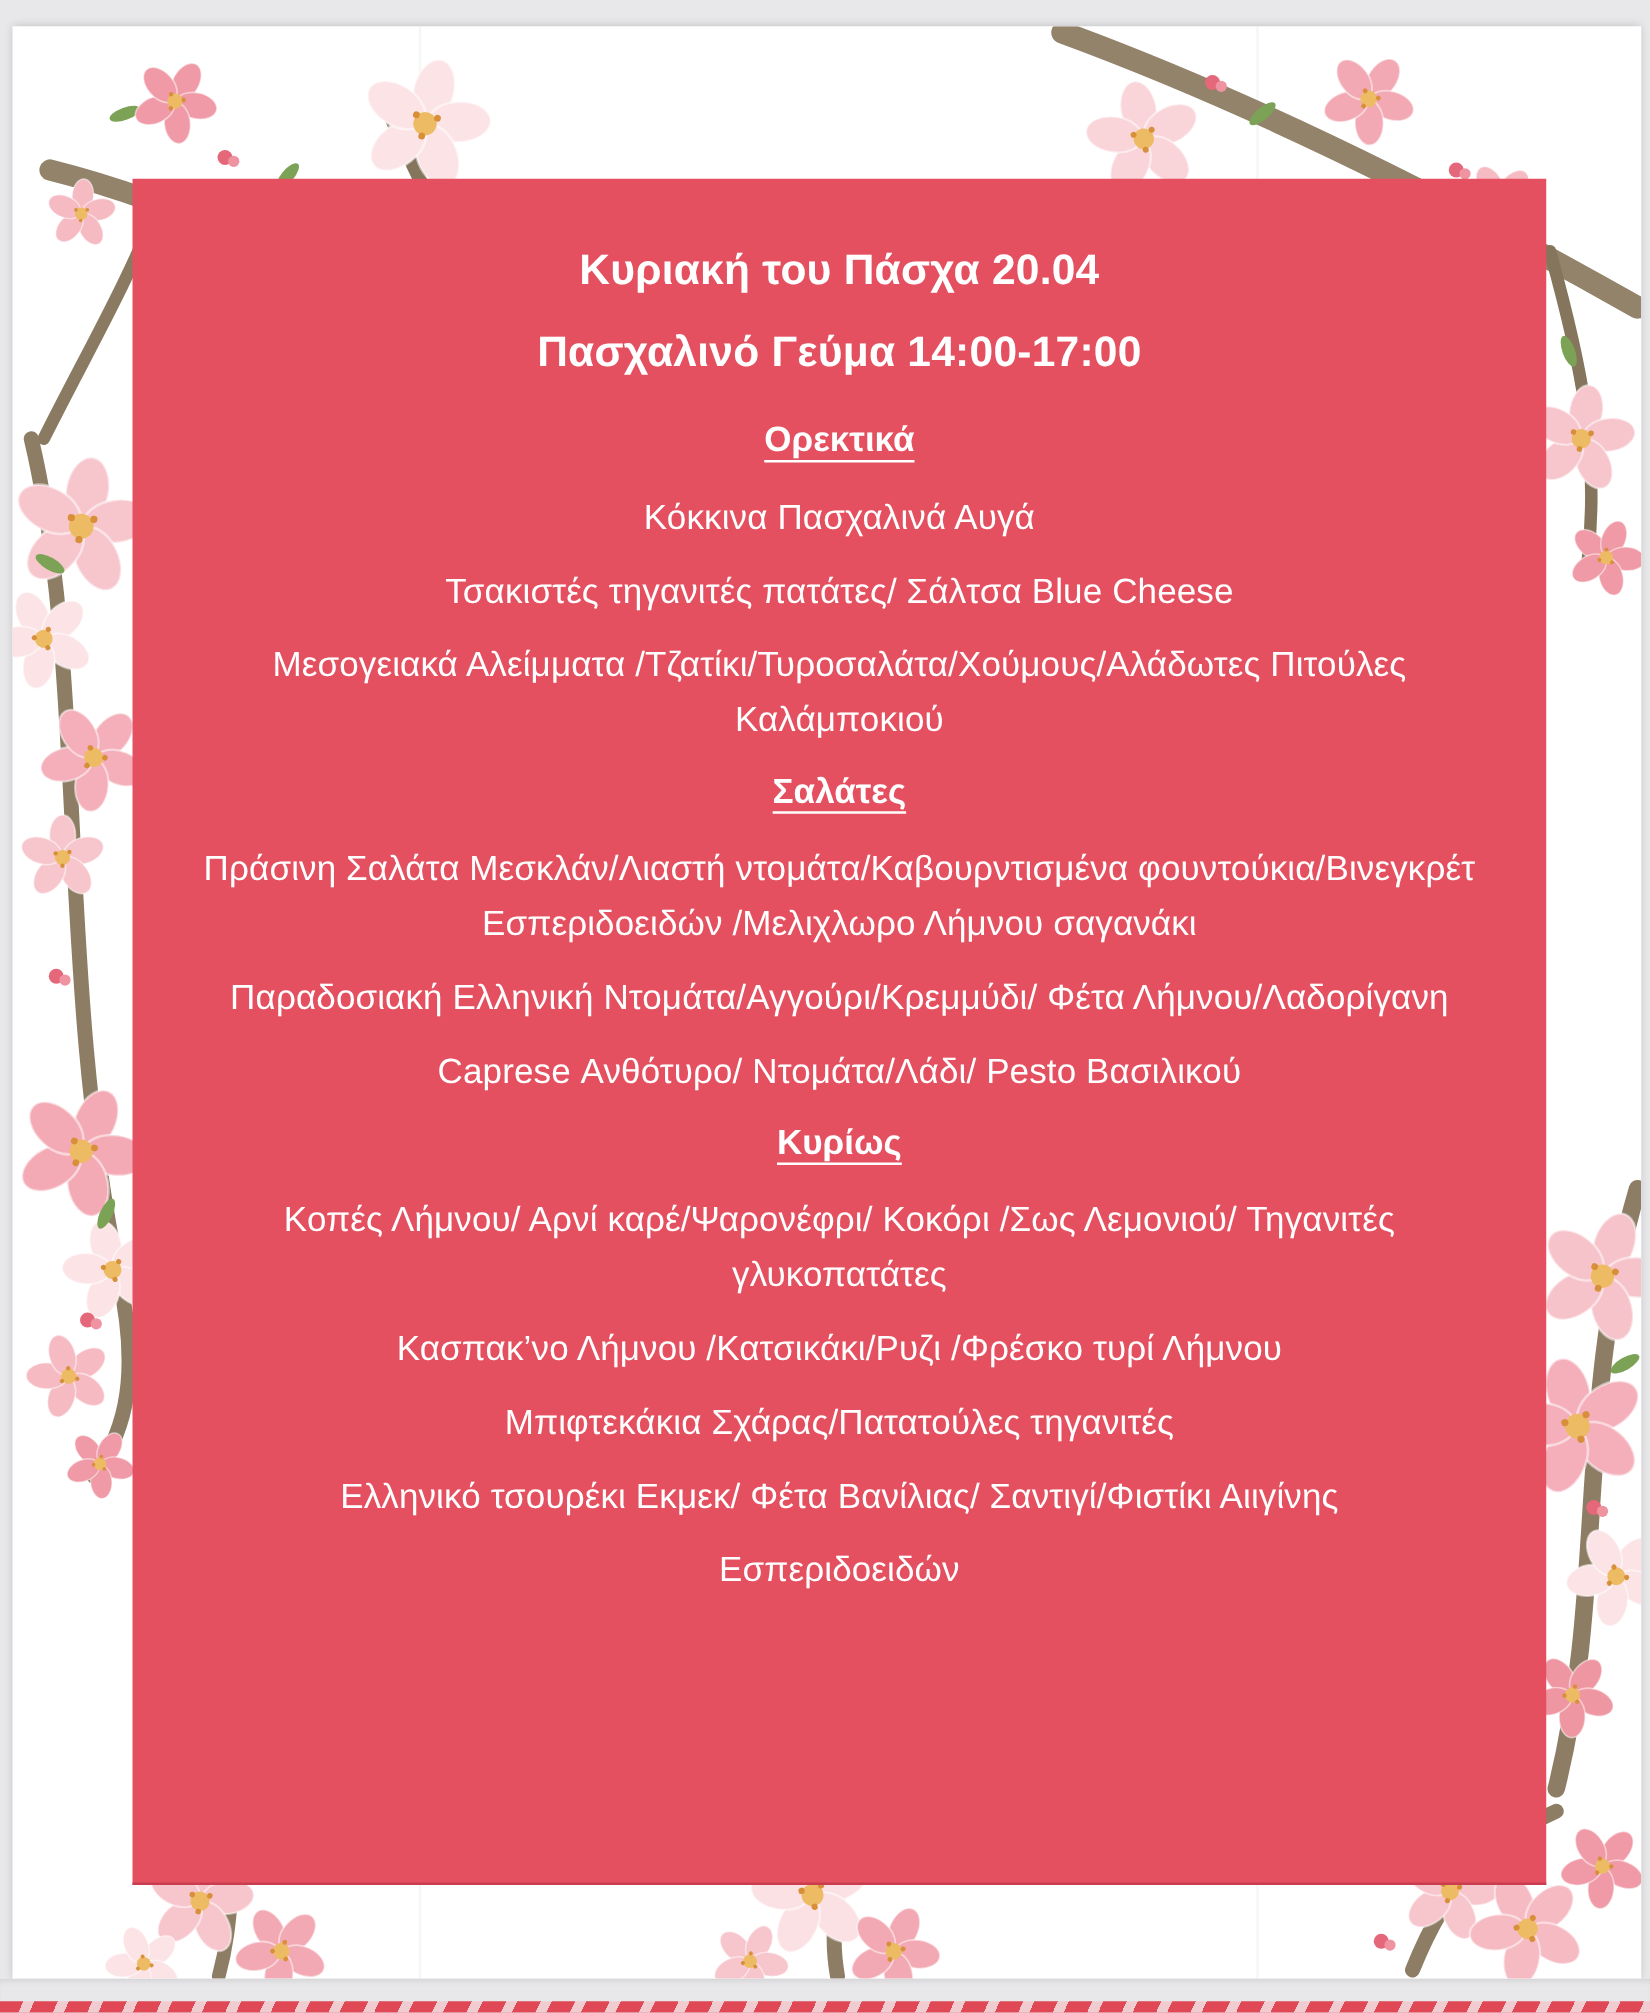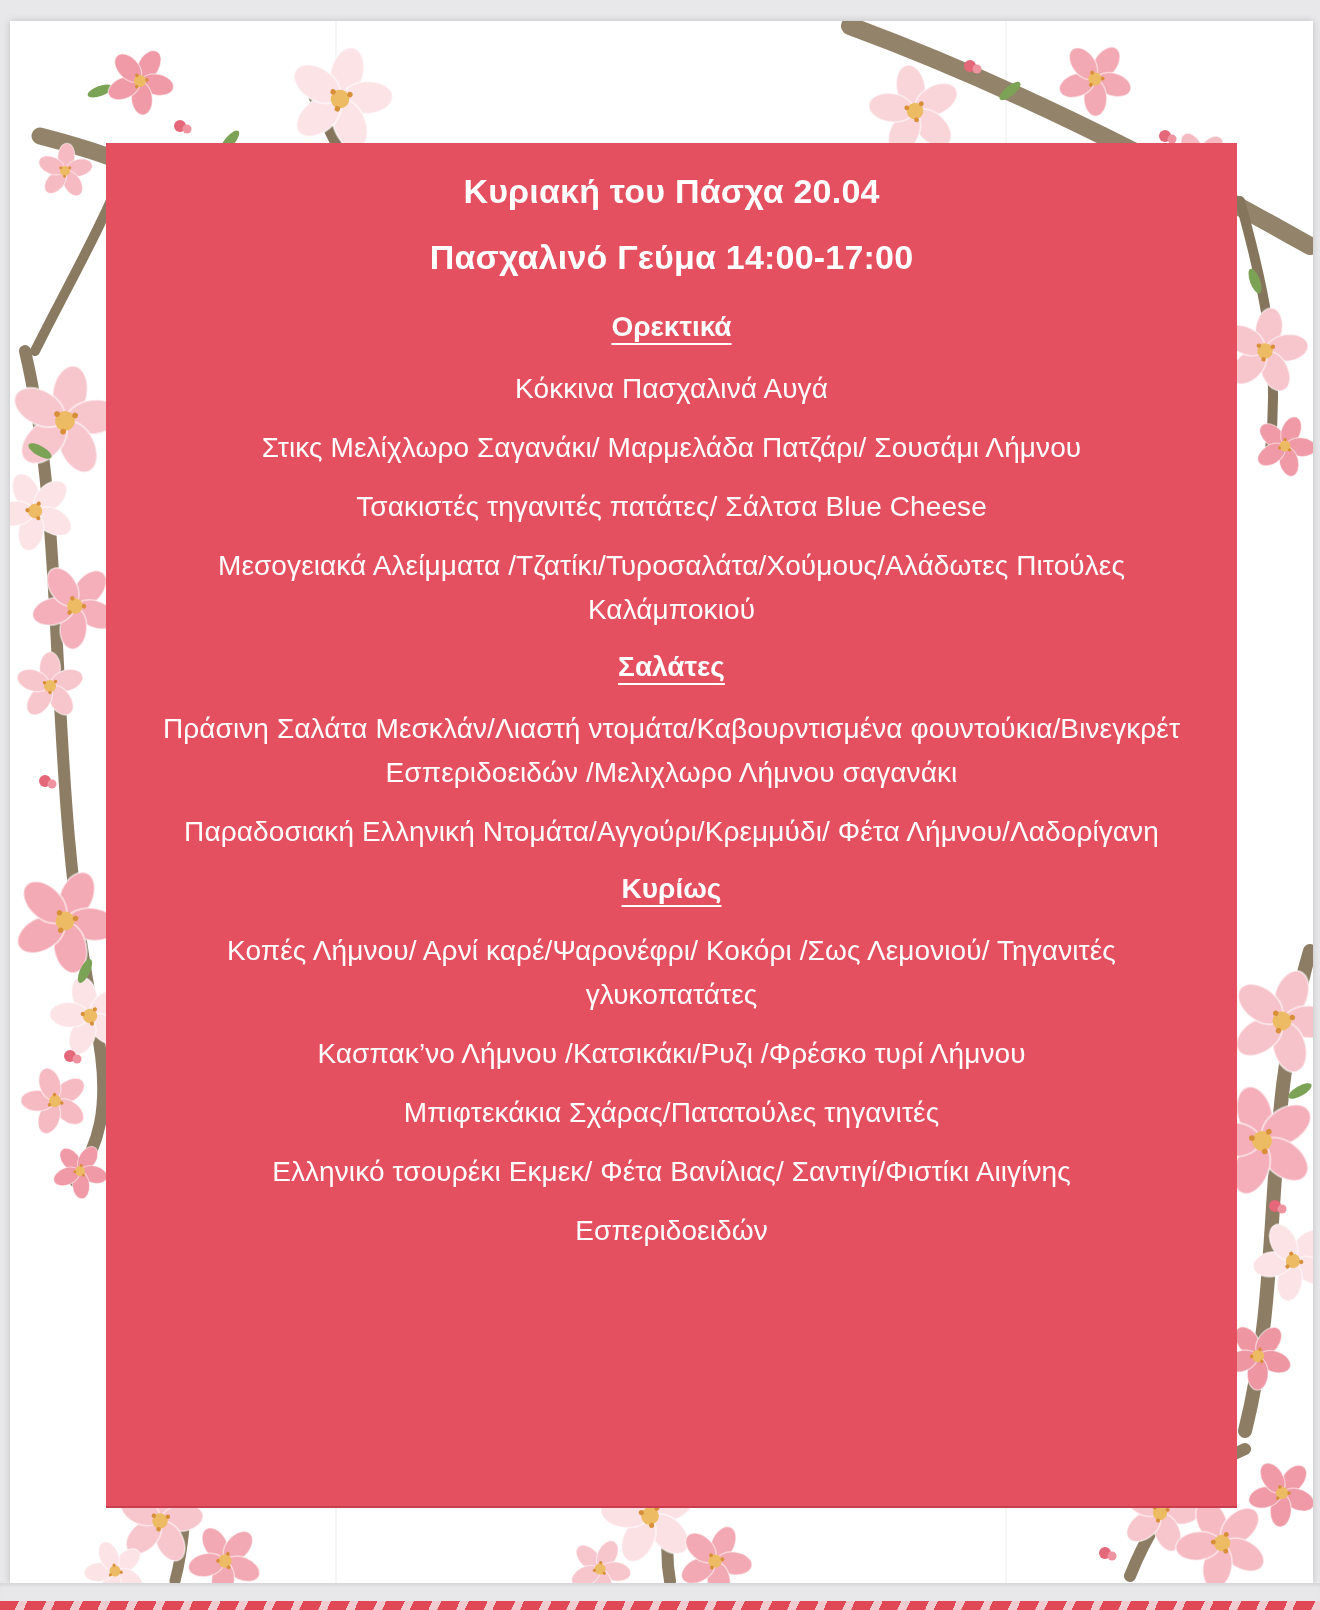--- a/index.html
+++ b/index.html
@@ -26,21 +26,21 @@
   .seam{position:absolute;top:0;bottom:0;width:2px;background:rgba(0,0,0,.035);}
   .seam.s1{left:325px;} .seam.s2{left:995px;}
   .decor{position:absolute;left:0;top:0;z-index:1;}
   .menu-card{
     position:absolute;left:96px;top:122px;width:1131px;height:1365px;
     background:var(--card);
     border-bottom:2px solid var(--card-edge);
     z-index:2;
     color:var(--text);
     text-align:center;
-    padding:28px 52px 0;
+    padding:53px 52px 0;
   }
   .menu-title{
     font-size:34px;font-weight:bold;line-height:40px;letter-spacing:.2px;
   }
   .menu-title.first{margin-bottom:26px;}
   .menu-title.second{margin-bottom:30px;text-align:center;}
   .section-heading{
     font-size:28px;font-weight:bold;line-height:40px;
     text-decoration:underline;text-decoration-thickness:2px;text-underline-offset:7px;
     margin:12px 0 20px;
@@ -154,27 +154,27 @@
     <use href="#fl" transform="translate(1272,1472) scale(1.1) rotate(40)" color="#ef9aa6"></use>
     <use href="#bud" transform="translate(1095,1532)"></use>
   </svg>
 
   <div class="menu-card">
     <div class="menu-title first">Κυριακή του Πάσχα 20.04</div>
     <div class="menu-title second">Πασχαλινό Γεύμα 14:00-17:00</div>
 
     <div class="section-heading">Ορεκτικά</div>
     <p class="menu-item">Κόκκινα Πασχαλινά Αυγά</p>
-    <p class="menu-item">Στικς Μελίχλωρο Σαγανάκι/ Μαρμελάδα Πατζάρι/ Σουσάμι Λήμνου</p>
     <p class="menu-item">Τσακιστές τηγανιτές πατάτες/ Σάλτσα Blue Cheese</p>
     <p class="menu-item">Μεσογειακά Αλείμματα /Τζατίκι/Τυροσαλάτα/Χούμους/Αλάδωτες Πιτούλες Καλάμποκιού</p>
 
     <div class="section-heading">Σαλάτες</div>
     <p class="menu-item">Πράσινη Σαλάτα Μεσκλάν/Λιαστή ντομάτα/Καβουρντισμένα φουντούκια/Βινεγκρέτ Εσπεριδοειδών /Μελιχλωρο Λήμνου σαγανάκι</p>
     <p class="menu-item">Παραδοσιακή Ελληνική Ντομάτα/Αγγούρι/Κρεμμύδι/ Φέτα Λήμνου/Λαδορίγανη</p>
+    <p class="menu-item">Caprese Ανθότυρο/ Ντομάτα/Λάδι/ Pesto Βασιλικού</p>
 
     <div class="section-heading">Κυρίως</div>
     <p class="menu-item">Κοπές Λήμνου/ Αρνί καρέ/Ψαρονέφρι/ Κοκόρι /Σως Λεμονιού/ Τηγανιτές γλυκοπατάτες</p>
     <p class="menu-item">Κασπακ’νο Λήμνου /Κατσικάκι/Ρυζι /Φρέσκο τυρί Λήμνου</p>
     <p class="menu-item">Μπιφτεκάκια Σχάρας/Πατατούλες τηγανιτές</p>
 
     <p class="menu-item">Ελληνικό τσουρέκι Εκμεκ/ Φέτα Βανίλιας/ Σαντιγί/Φιστίκι Αιιγίνης</p>
     <p class="menu-item">Εσπεριδοειδών</p>
   </div>
 </div>

